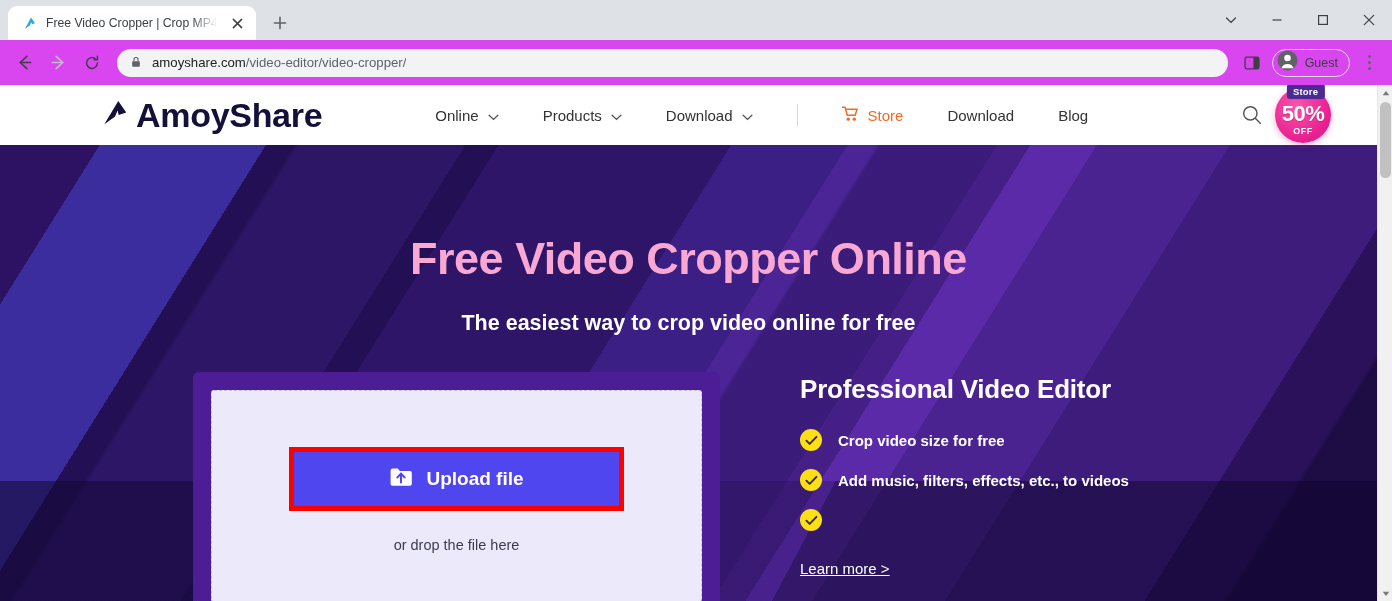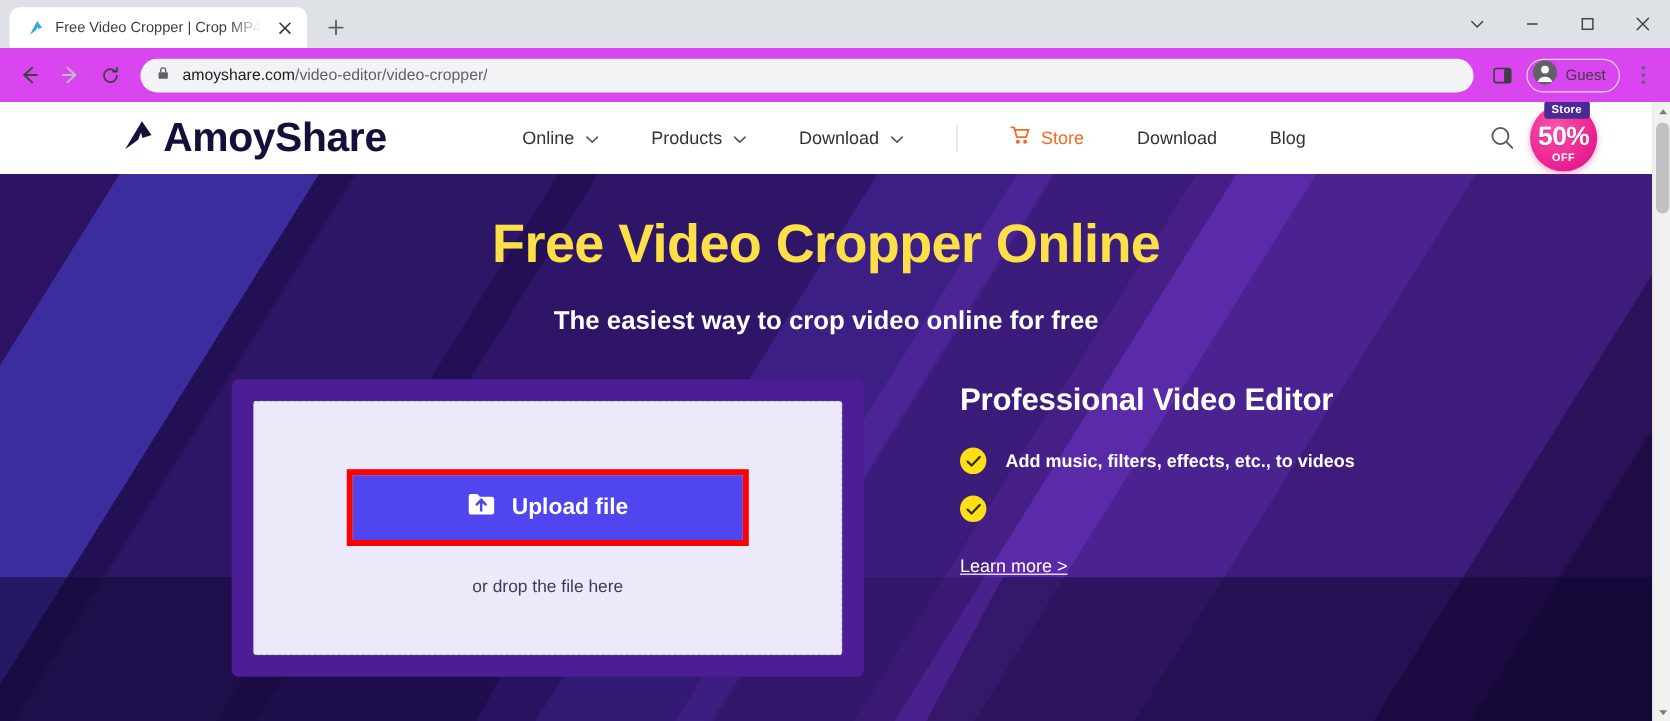--- a/index.html
+++ b/index.html
@@ -307,25 +307,25 @@
   }
 
   .hero-content {
     position: relative;
     z-index: 2;
     height: 100%;
   }
 
   .hero-title {
     text-align: center;
-    color: #fde047;
+    color: #f9a8d4;
     font-size: 45px;
     font-weight: 700;
     letter-spacing: -0.5px;
-    padding-top: 32px;
+    padding-top: 88px;
   }
   .hero-sub {
     text-align: center;
     color: #ffffff;
     font-size: 21.5px;
     font-weight: 700;
     margin-top: 26px;
   }
 
   .hero-cols {
@@ -685,20 +685,28 @@
           <div class="right-col">
             <div class="rc-title">Professional Video Editor</div>
 
             <div class="feature-list">
               <div class="feature">
                 <span class="check">
                   <svg width="13" height="11" viewBox="0 0 14 12">
                       <path d="M1.4 6.2 5 9.7 12.4 2" stroke="#3a2d06" stroke-width="2.1" fill="none" stroke-linecap="round" stroke-linejoin="round"></path>
                     </svg>
                 </span>
+                <span class="feature-text">Crop video size for free</span>
+              </div>
+              <div class="feature">
+                <span class="check">
+                  <svg width="13" height="11" viewBox="0 0 14 12">
+                      <path d="M1.4 6.2 5 9.7 12.4 2" stroke="#3a2d06" stroke-width="2.1" fill="none" stroke-linecap="round" stroke-linejoin="round"></path>
+                    </svg>
+                </span>
                 <span class="feature-text">Add music, filters, effects, etc., to videos</span>
               </div>
               <div class="feature">
                 <span class="check">
                   <svg width="13" height="11" viewBox="0 0 14 12">
                       <path d="M1.4 6.2 5 9.7 12.4 2" stroke="#3a2d06" stroke-width="2.1" fill="none" stroke-linecap="round" stroke-linejoin="round"></path>
                     </svg>
                 </span>
               </div>
             </div>

